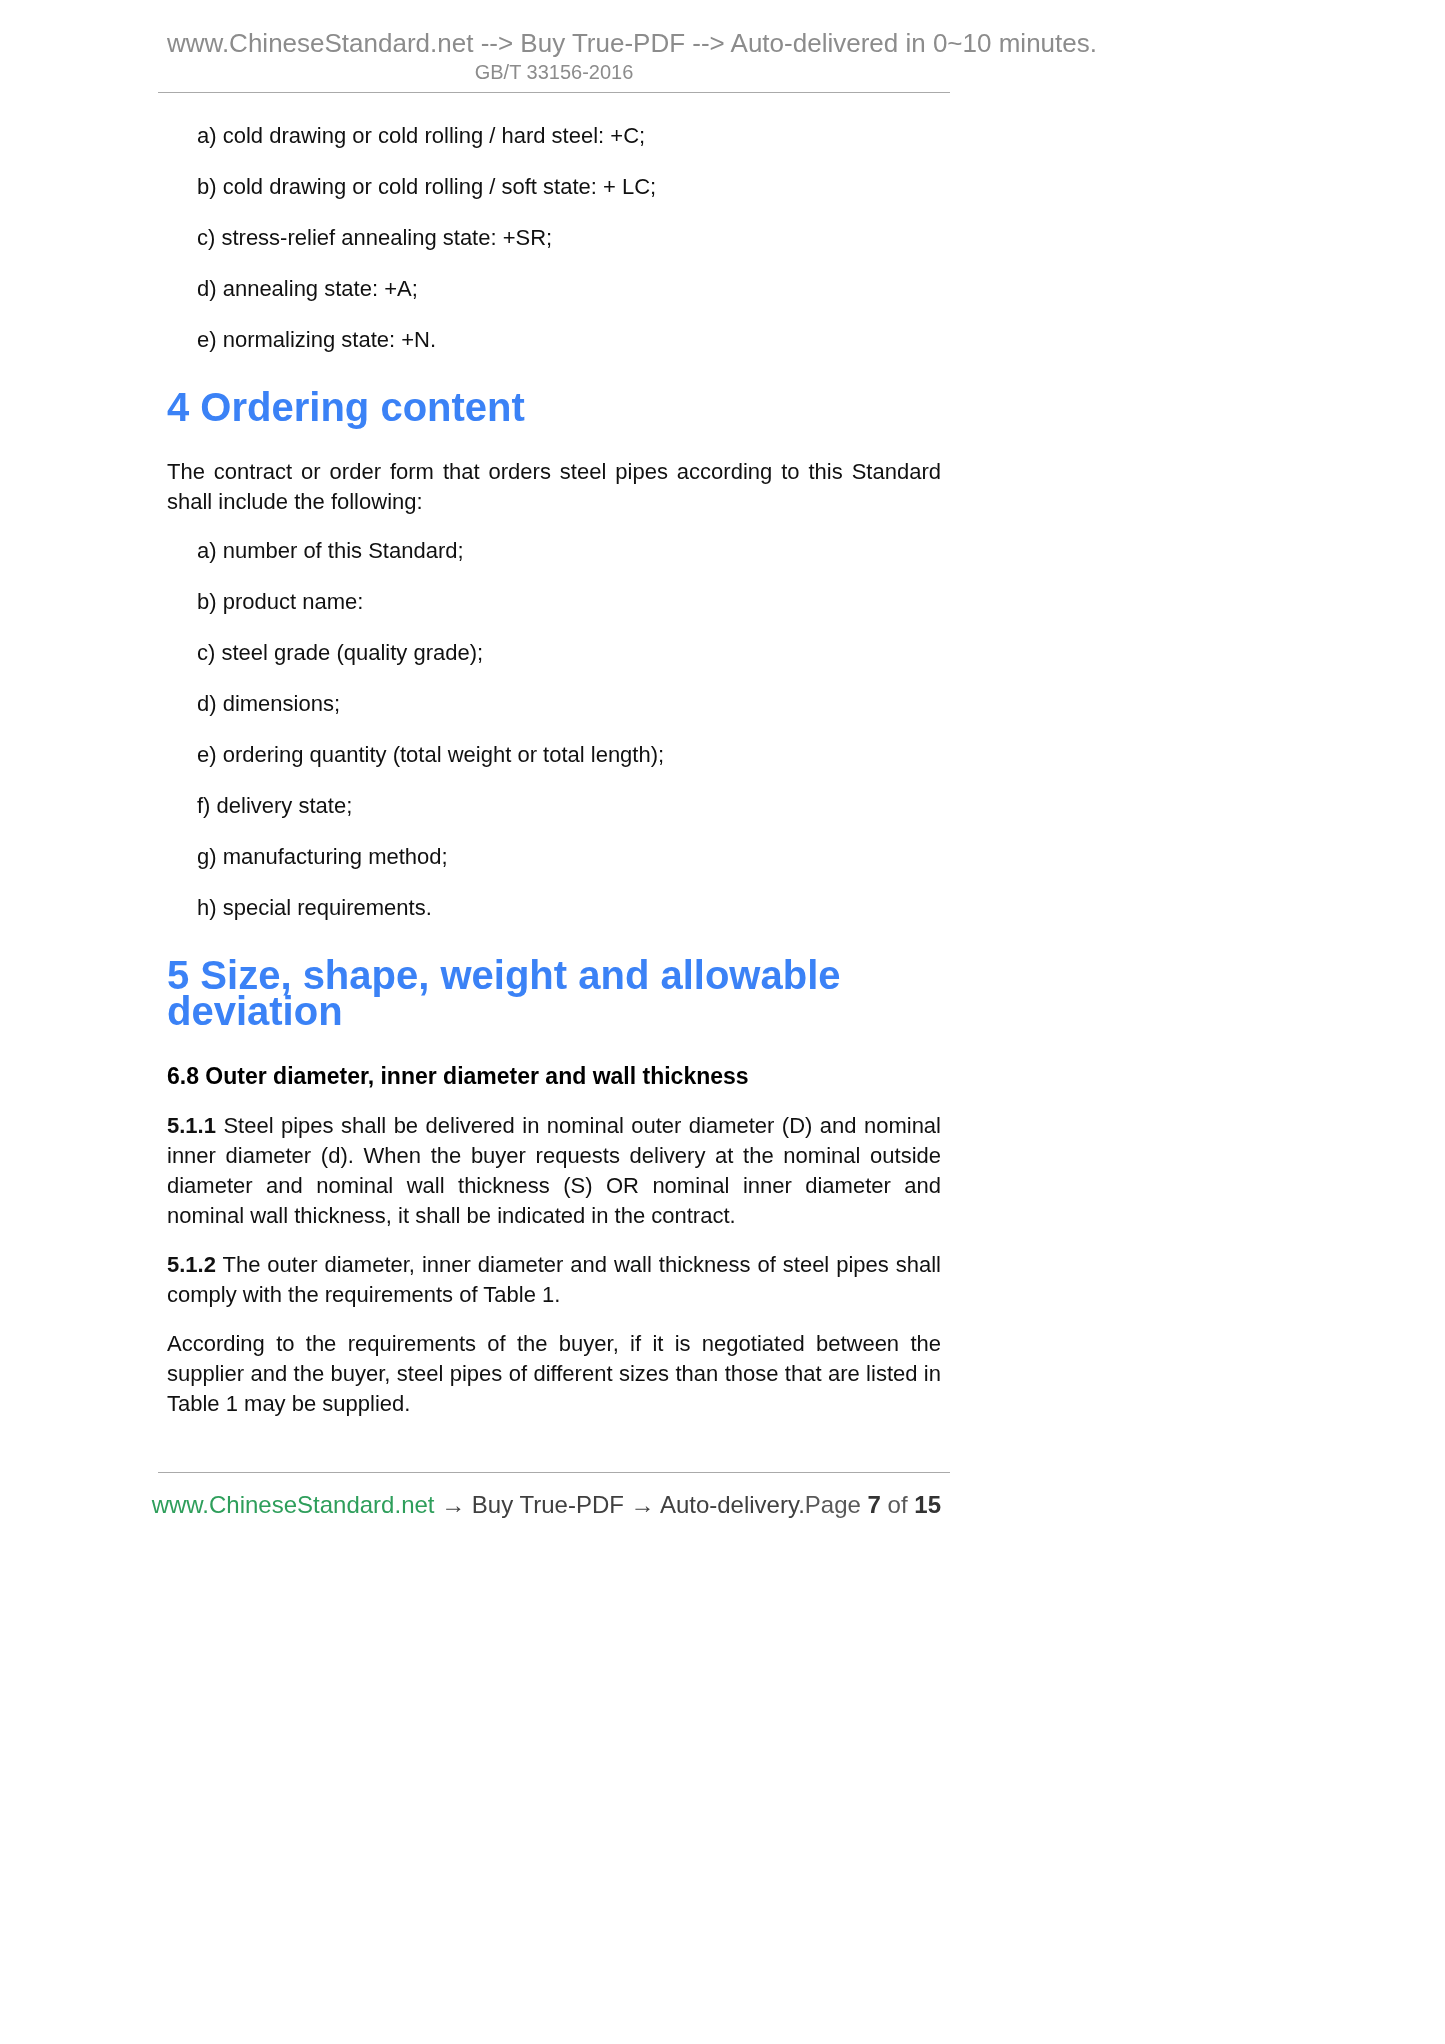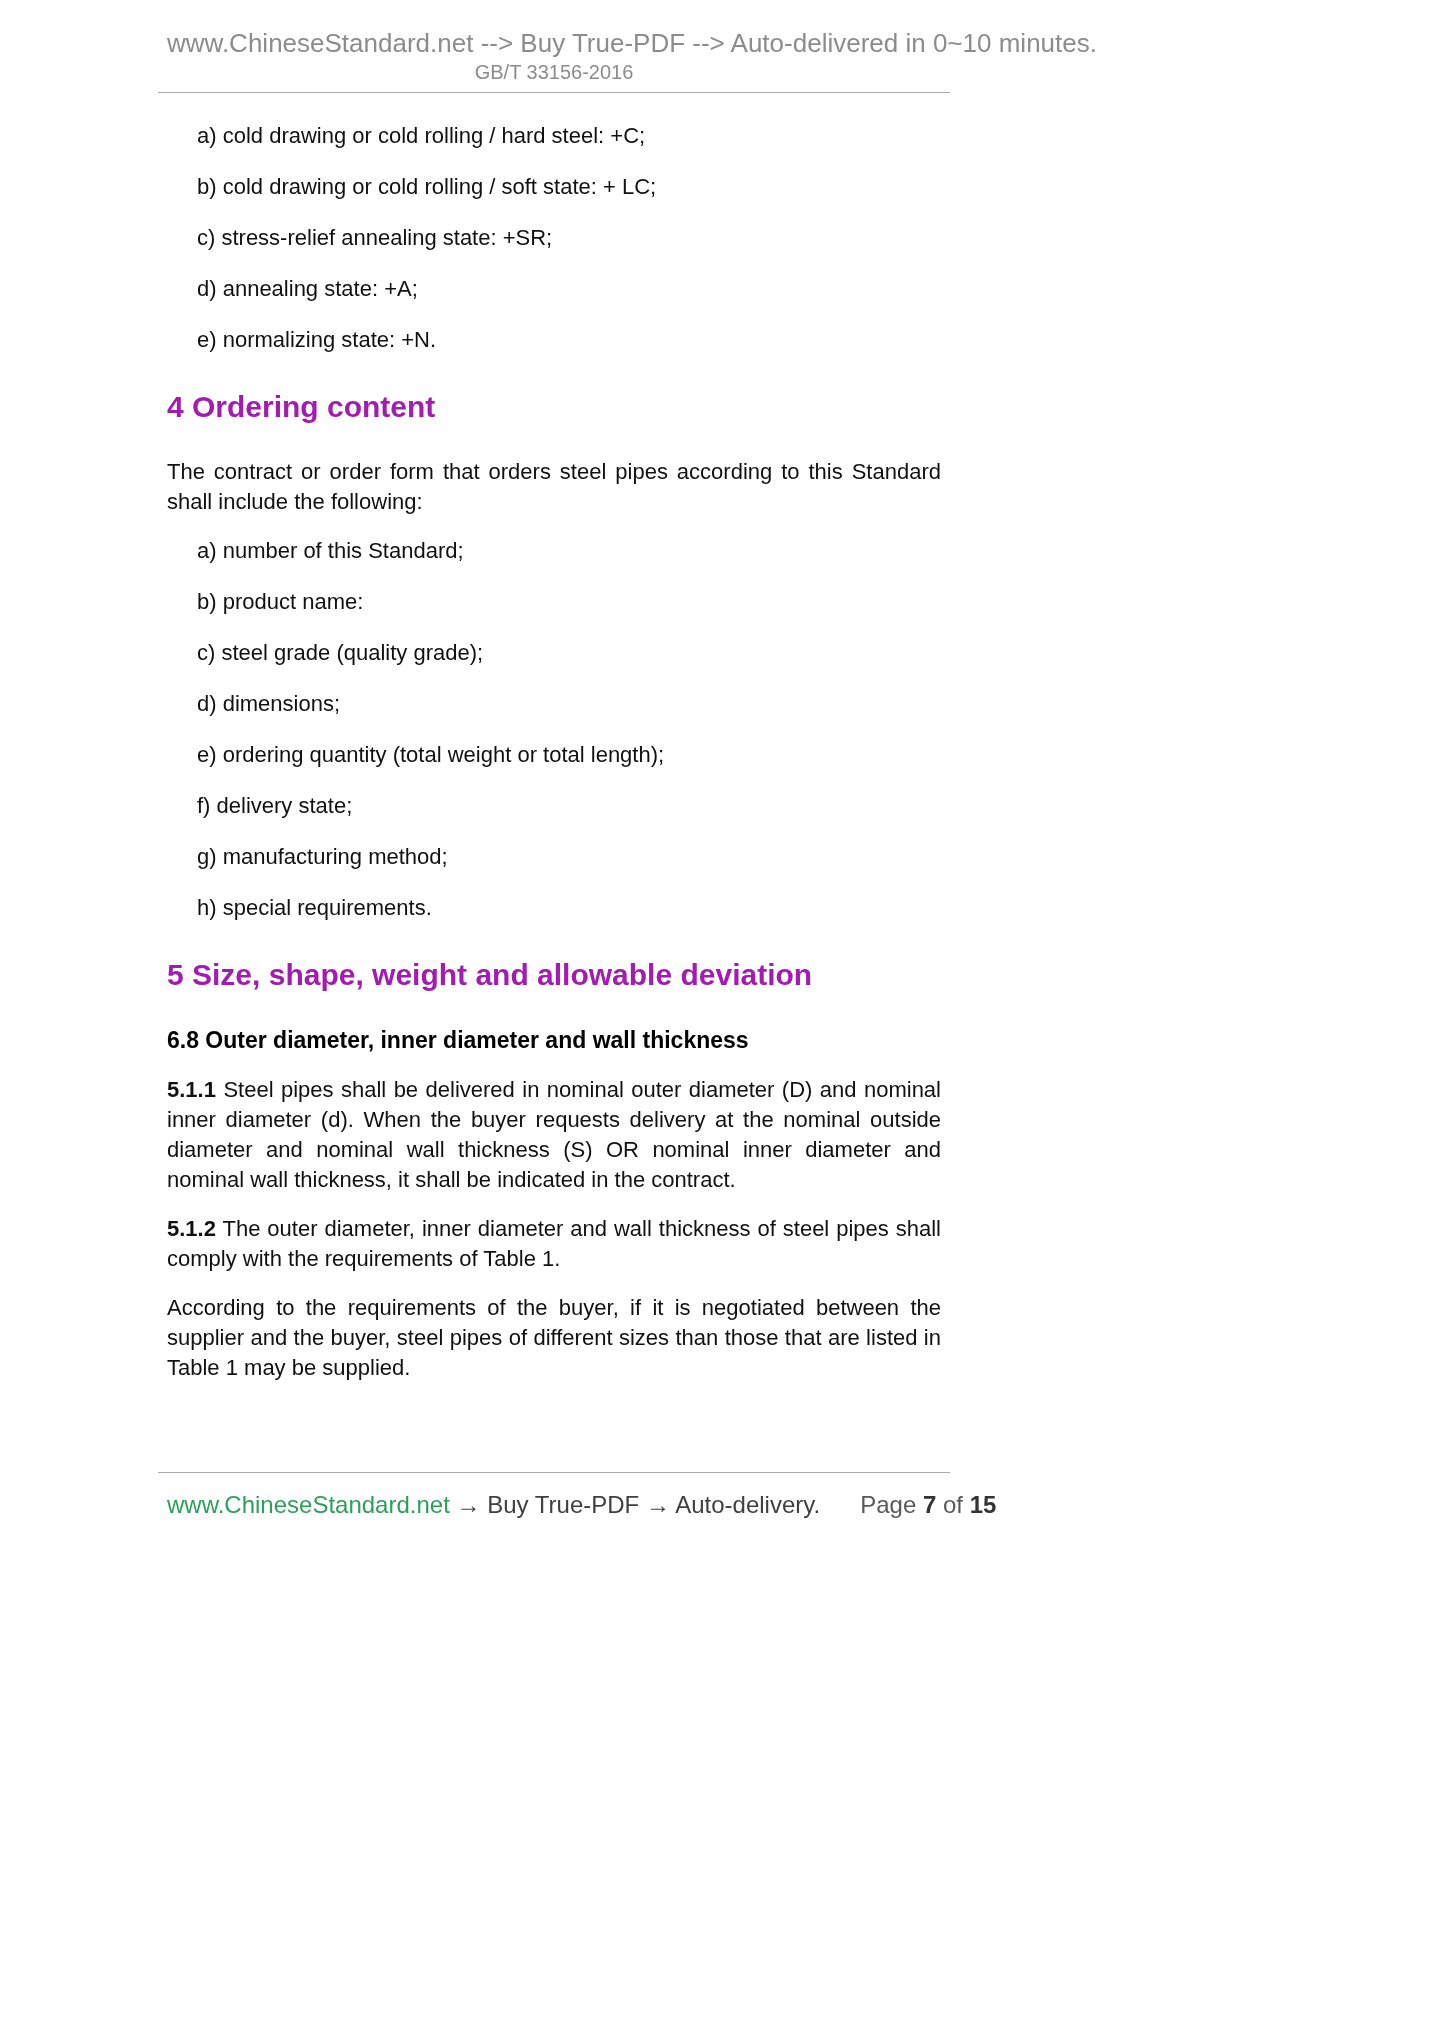--- a/index.html
+++ b/index.html
@@ -57,26 +57,26 @@
     line-height: 30px;
     color: #111111;
   }
   ul.plain { list-style: none; }
   ul.plain li {
     margin-left: 30px;
     margin-bottom: 21px;
     white-space: nowrap;
   }
   .h-major {
-    font-size: 30px;
+    font-size: 40px;
     font-weight: bold;
     line-height: 36px;
     margin-top: 34px;
     margin-bottom: 32px;
-    color: #a21caf;
+    color: #3b82f6;
   }
   .h-sub {
     font-size: 23px;
     font-weight: bold;
     line-height: 30px;
     margin-top: 32px;
     margin-bottom: 20px;
     color: #000000;
   }
   p.body-par {
@@ -87,25 +87,24 @@
     font-weight: bold;
   }
   .list-gap-after { margin-bottom: 0; }
   
   .footer-row {
     position: absolute;
     left: 167px;
     top: 1490px;
     width: 774px;
     display: flex;
-    justify-content: flex-start;
+    justify-content: flex-end;
     align-items: baseline;
     font-size: 24px;
     line-height: 30px;
-    gap: 40px;
   }
   .footer-left { color: #404040; white-space: nowrap; }
   .footer-link {
     color: #2e9e5b;
     text-decoration: none;
     cursor: pointer;
   }
   .footer-tail { color: #404040; }
   .footer-right { color: #595959; white-space: nowrap; }
   .footer-right .pagenum { font-weight: bold; color: #333333; }

